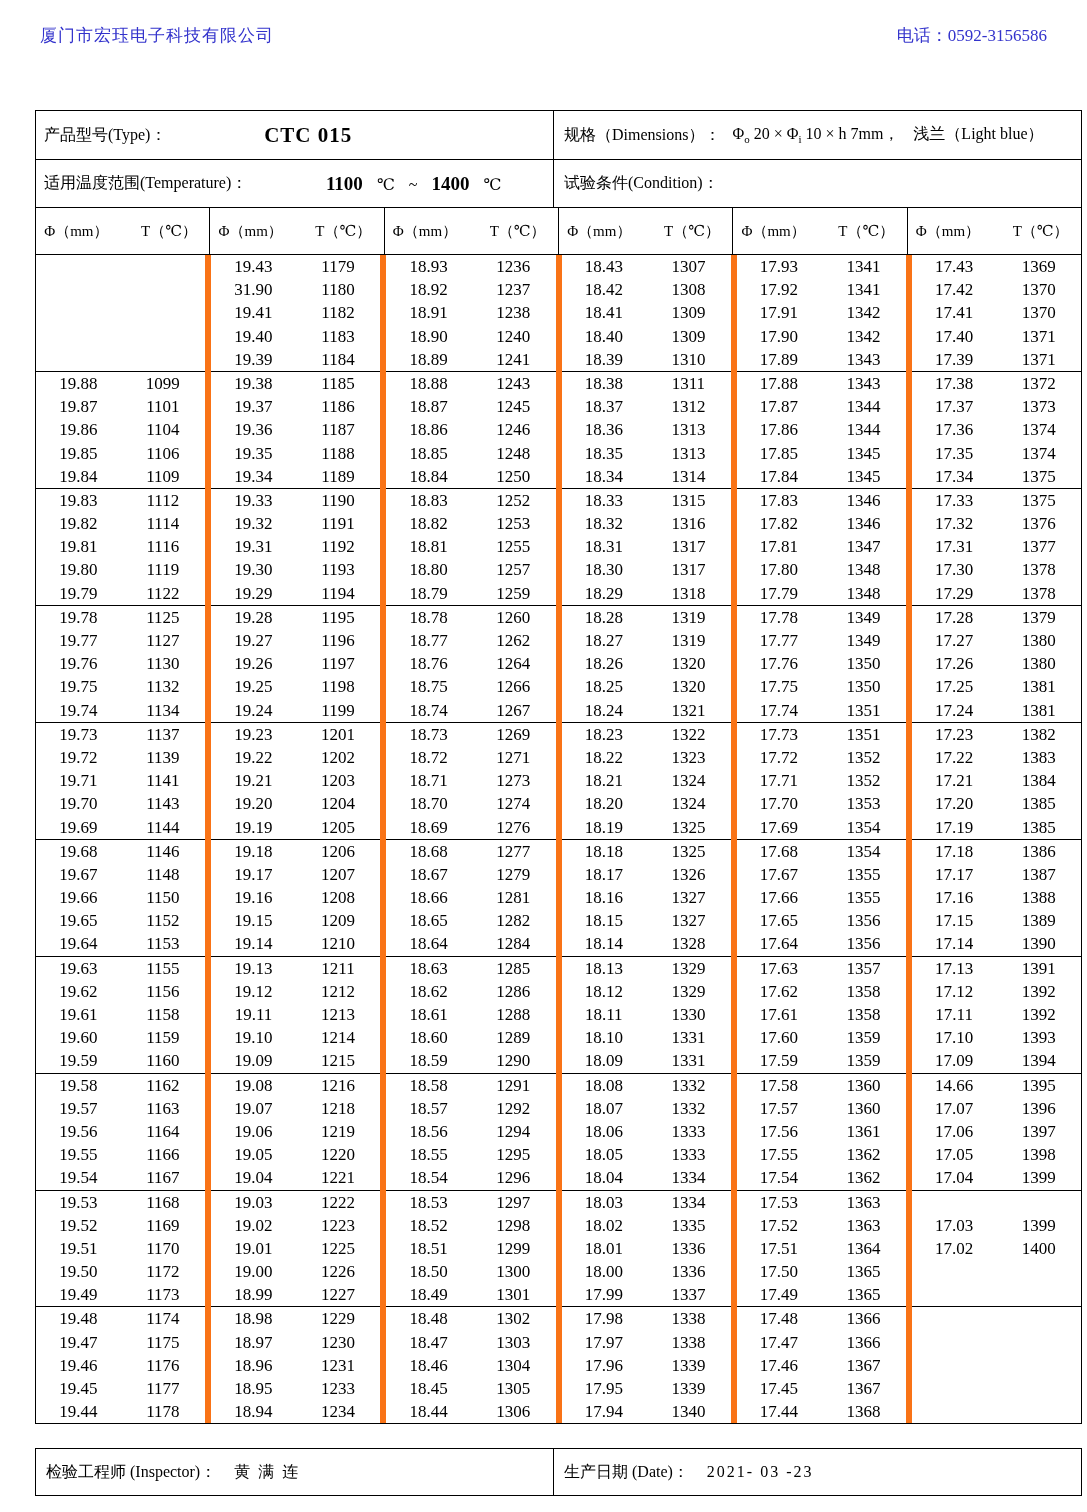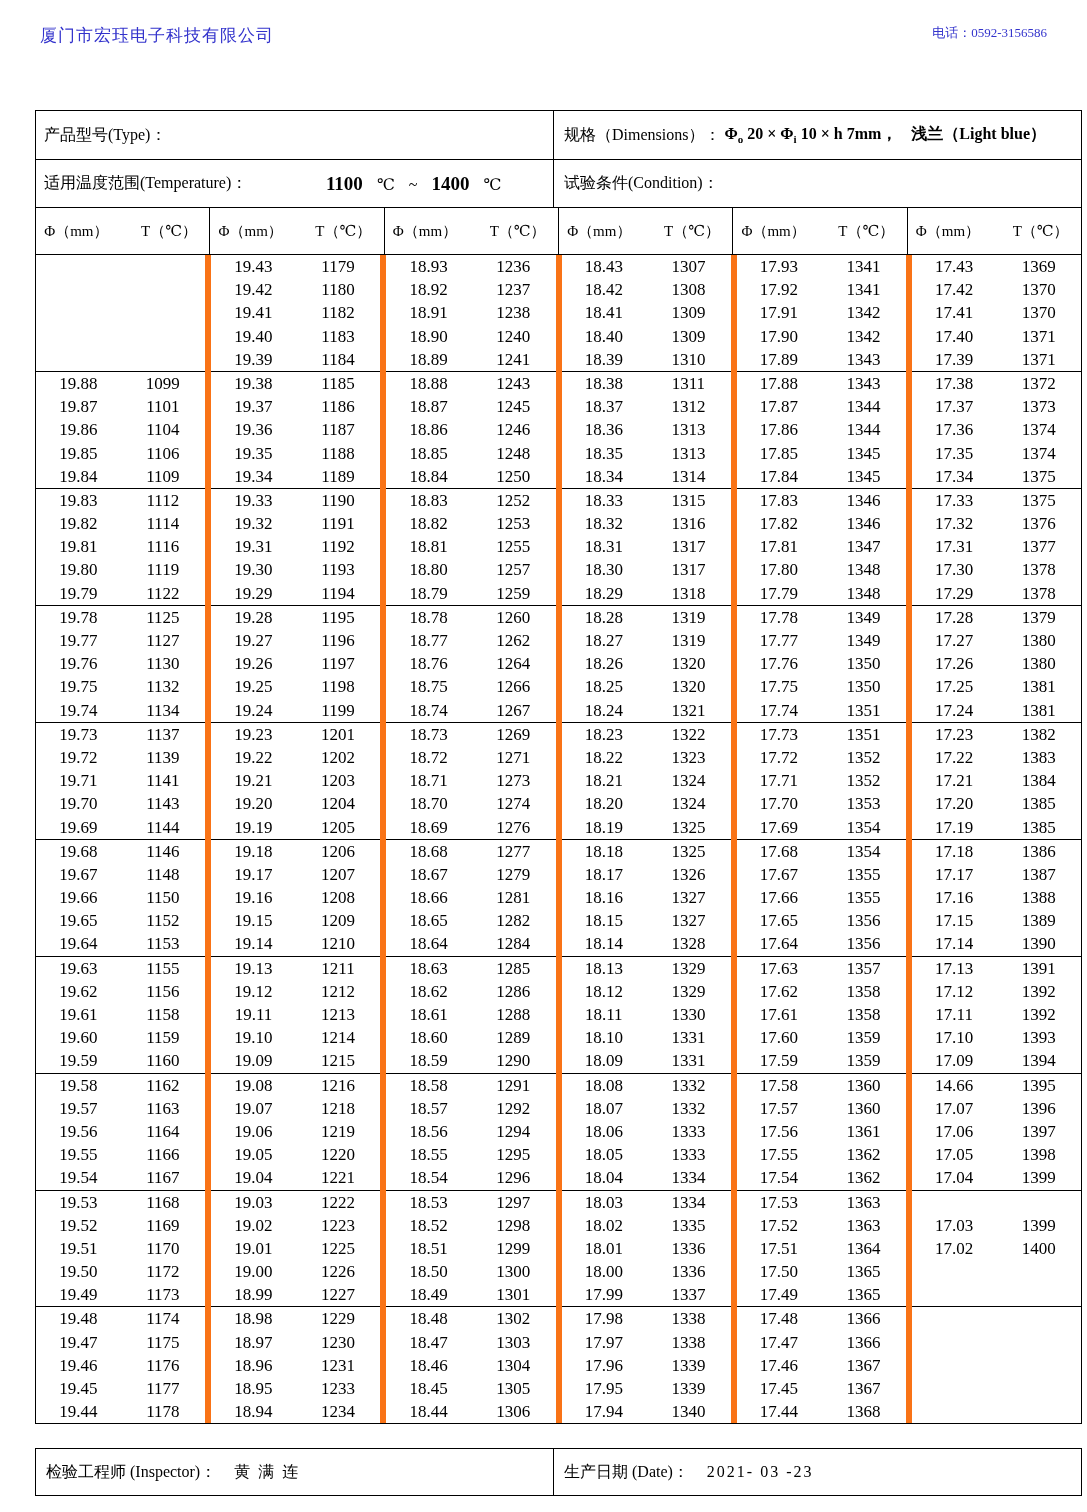--- a/index.html
+++ b/index.html
@@ -4,37 +4,37 @@
 <style>
   html,body { margin:0; padding:0; background:#ffffff; }
   .page {
     position:relative; width:1087px; height:1512px; background:#ffffff;
     font-family:"Liberation Serif","DejaVu Serif",serif; color:#000;
     overflow:hidden;
   }
   
   .topbar { position:absolute; left:40px; right:40px; top:24px; display:flex; justify-content:space-between; }
   .company { color:#3333cc; font-size:17px; letter-spacing:1px; }
-  .phone { color:#3333cc; font-size:13px; }
+  .phone { color:#3333cc; font-size:17px; }
   
   .title { position:absolute; top:58px; left:0; width:100%; text-align:center;
            font-size:29px; font-weight:bold; letter-spacing:5px; }
   
   .main-table { position:absolute; left:35px; top:110px; width:1045px; border:1.5px solid #000; }
   .irow { display:flex; border-bottom:1px solid #000; align-items:center; font-size:16px; }
   .irow.r1 { height:48px; }
   .irow.r2 { height:47px; }
   .icell { display:flex; align-items:center; height:100%; }
   .icell.left  { width:518px; border-right:1px solid #000; padding-left:8px; box-sizing:border-box;gap:27px; }
   .icell.right { flex:1; padding-left:10px; padding-right:6px; box-sizing:border-box; }
   .ilabel { white-space:nowrap; }
   .type-value { flex:1; text-align:center; padding-right:130px; font-weight:bold; font-size:21px; letter-spacing:1px; }
   .temp-group { flex:1; display:flex; justify-content:center; align-items:baseline; gap:14px; }
   .temp-num { font-weight:bold; font-size:19px; }
-  .dimval { margin-left:4px; white-space:nowrap;font-weight:bold; }
+  .dimval { margin-left:12px; white-space:nowrap; }
   .dimval sub { font-size:11px; }
   .colornote { margin-left:14px; }
   .cond-value { flex:1; text-align:center; padding-right:40px; }
   
   .header-row { display:flex; height:46px; border-bottom:1px solid #000; }
   .hcell { flex:1; display:flex; align-items:center;gap:12px; }
   .hcell + .hcell { border-left:1px solid #000; }
   .hcell span { width:50%; text-align:center; font-size:15px; }
   
   .data-grid { display:flex; }
@@ -60,20 +60,21 @@
     <span class="company" style="color: rgb(51, 51, 204);">厦门市宏珏电子科技有限公司</span>
     <span class="phone" style="color: rgb(51, 51, 204);"><span>电话：</span><span>0592-3156586</span></span>
   </div>
 
 
   <div class="main-table">
 
     <div class="irow r1">
       <div class="icell left">
         <span class="ilabel">产品型号(Type)：</span>
+        <span class="type-value">CTC 015</span>
       </div>
       <div class="icell right">
         <span class="ilabel">规格（Dimensions）：</span>
         <span class="dimval"><span>Φ</span><sub>o</sub><span> 20 ×  Φ</span><sub>i</sub><span> 10 × h 7mm，</span><span class="colornote">浅兰（Light blue）</span></span>
       </div>
     </div>
 
     <div class="irow r2">
       <div class="icell left">
         <span class="ilabel">适用温度范围(Temperature)：</span>
@@ -340,21 +341,21 @@
             </div>
           </div>
         </div>
         <div class="dcol">
           <div class="band">
             <div class="drow">
               <span>19.43</span>
               <span>1179</span>
             </div>
             <div class="drow">
-              <span>19.42</span>
+              <span>31.90</span>
               <span>1180</span>
             </div>
             <div class="drow">
               <span>19.41</span>
               <span>1182</span>
             </div>
             <div class="drow">
               <span>19.40</span>
               <span>1183</span>
             </div>

